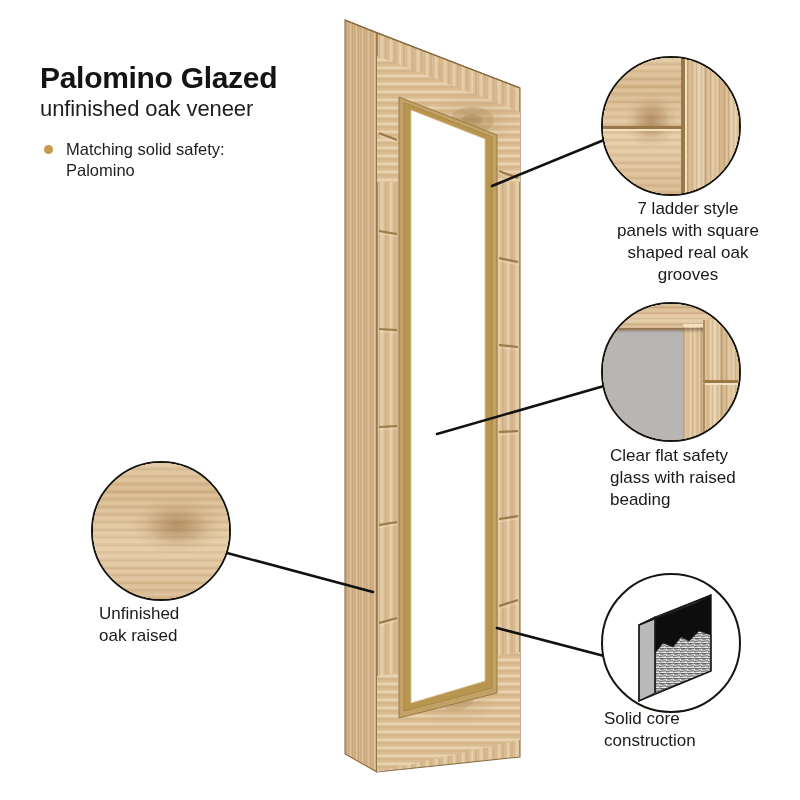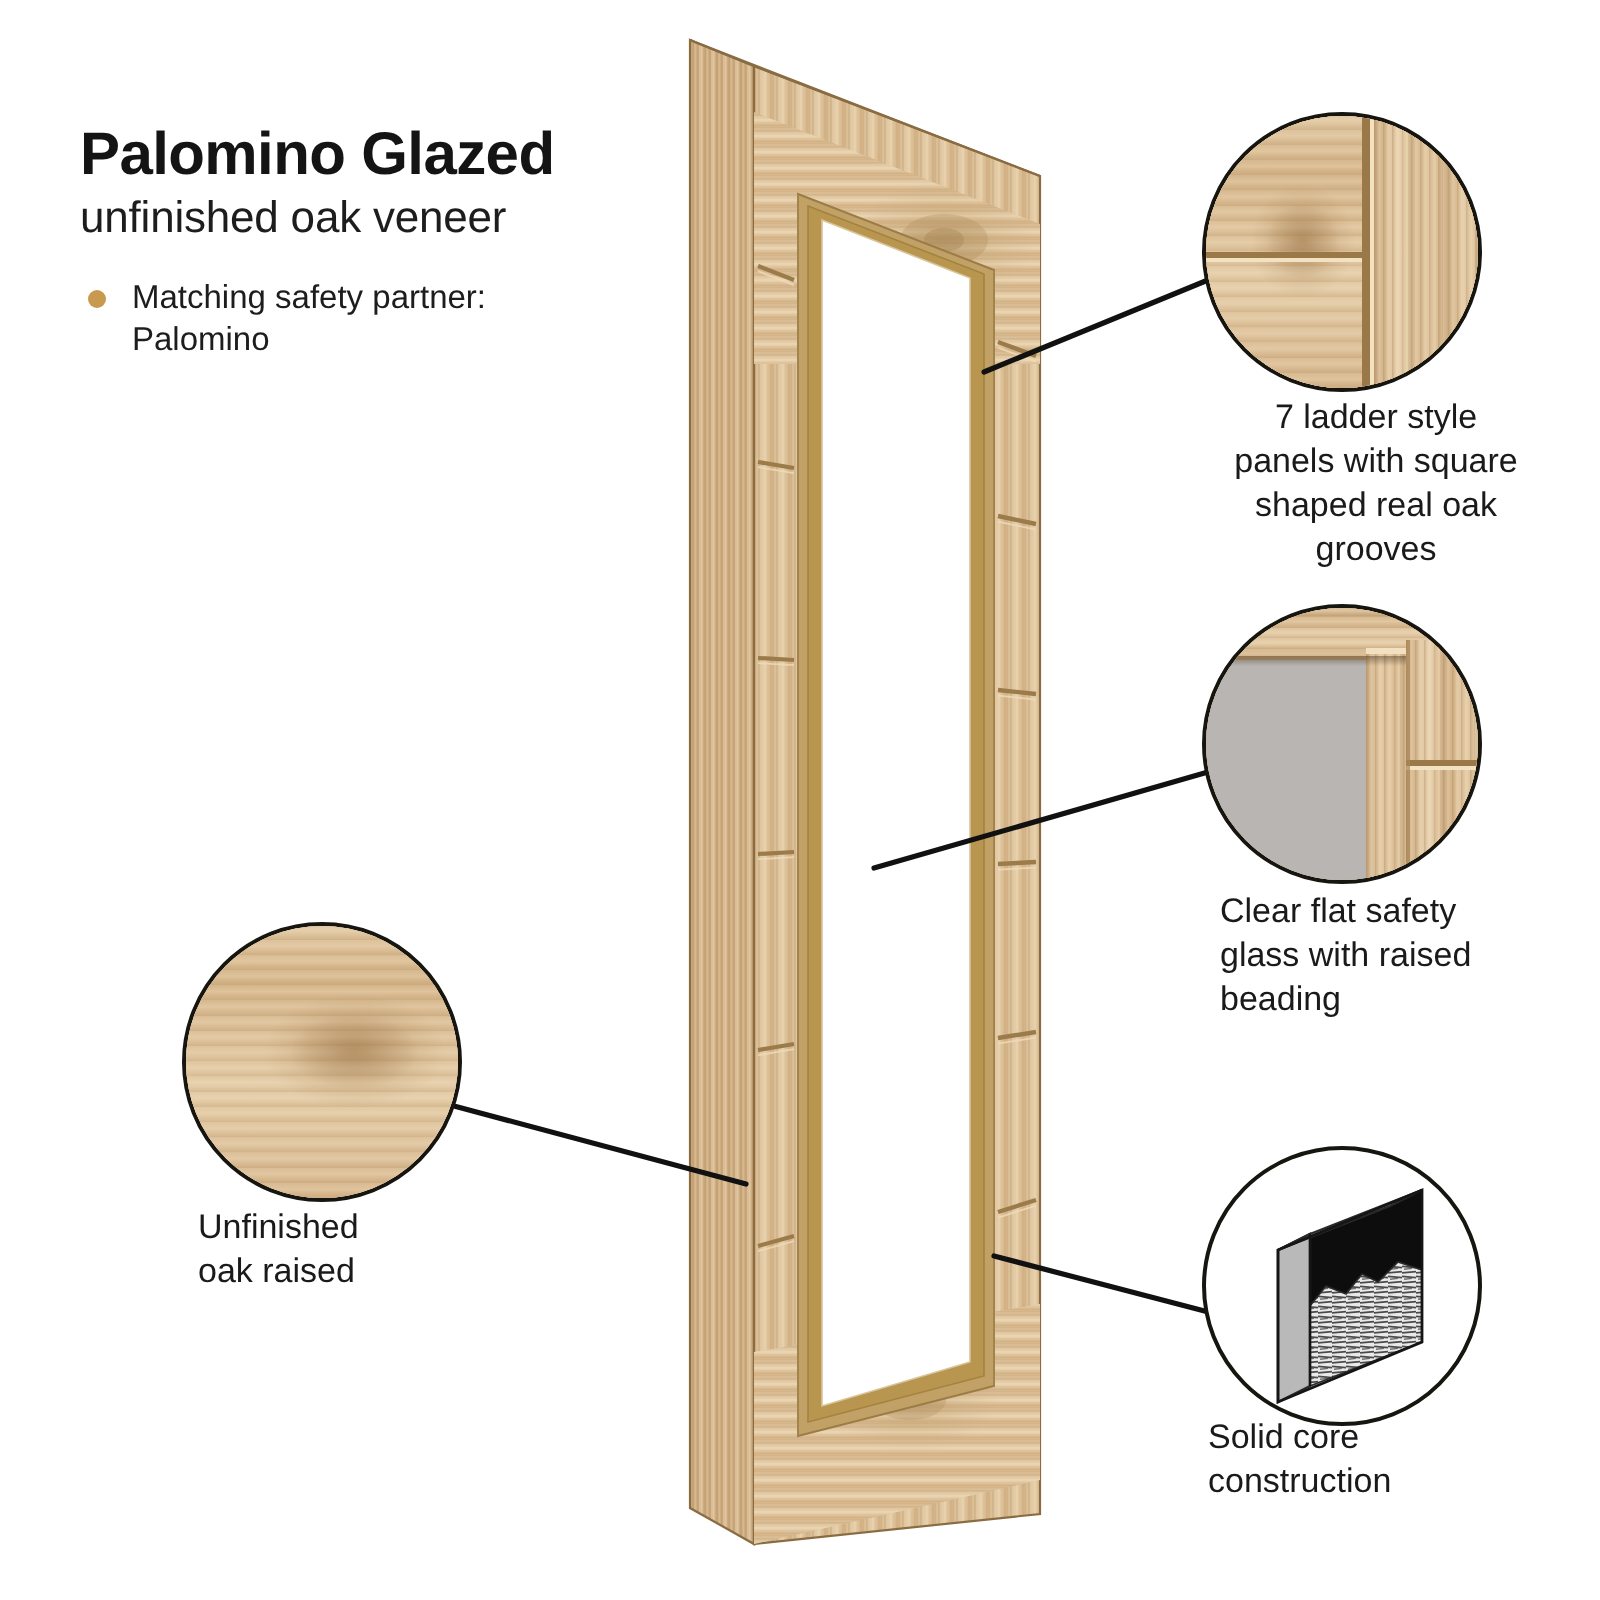--- a/index.html
+++ b/index.html
@@ -230,21 +230,21 @@
       </g>
     </svg>
   </div>
 
   <div id="title-block" class="abs">
     <h1 id="product-title">Palomino Glazed</h1>
     <h2 id="product-subtitle">unfinished oak veneer</h2>
     <ul id="feature-list">
       <li>
         <span class="bullet-dot" style="background: rgb(200, 154, 79);"></span>
-        <span style="white-space:pre-line">Matching safety partner:
+        <span style="white-space:pre-line">Matching solid safety:
 Palomino</span>
       </li>
     </ul>
   </div>
 
   <div class="callout">
     <div class="circle" style="left:601px;top:56px;width:136px;height:136px;">
       <div class="inset-fill oak-v" style="background-position:0 0;">
 
         <div class="abs oak-cathedral" style="left:0;top:0;width:78px;height:136px;"></div>

